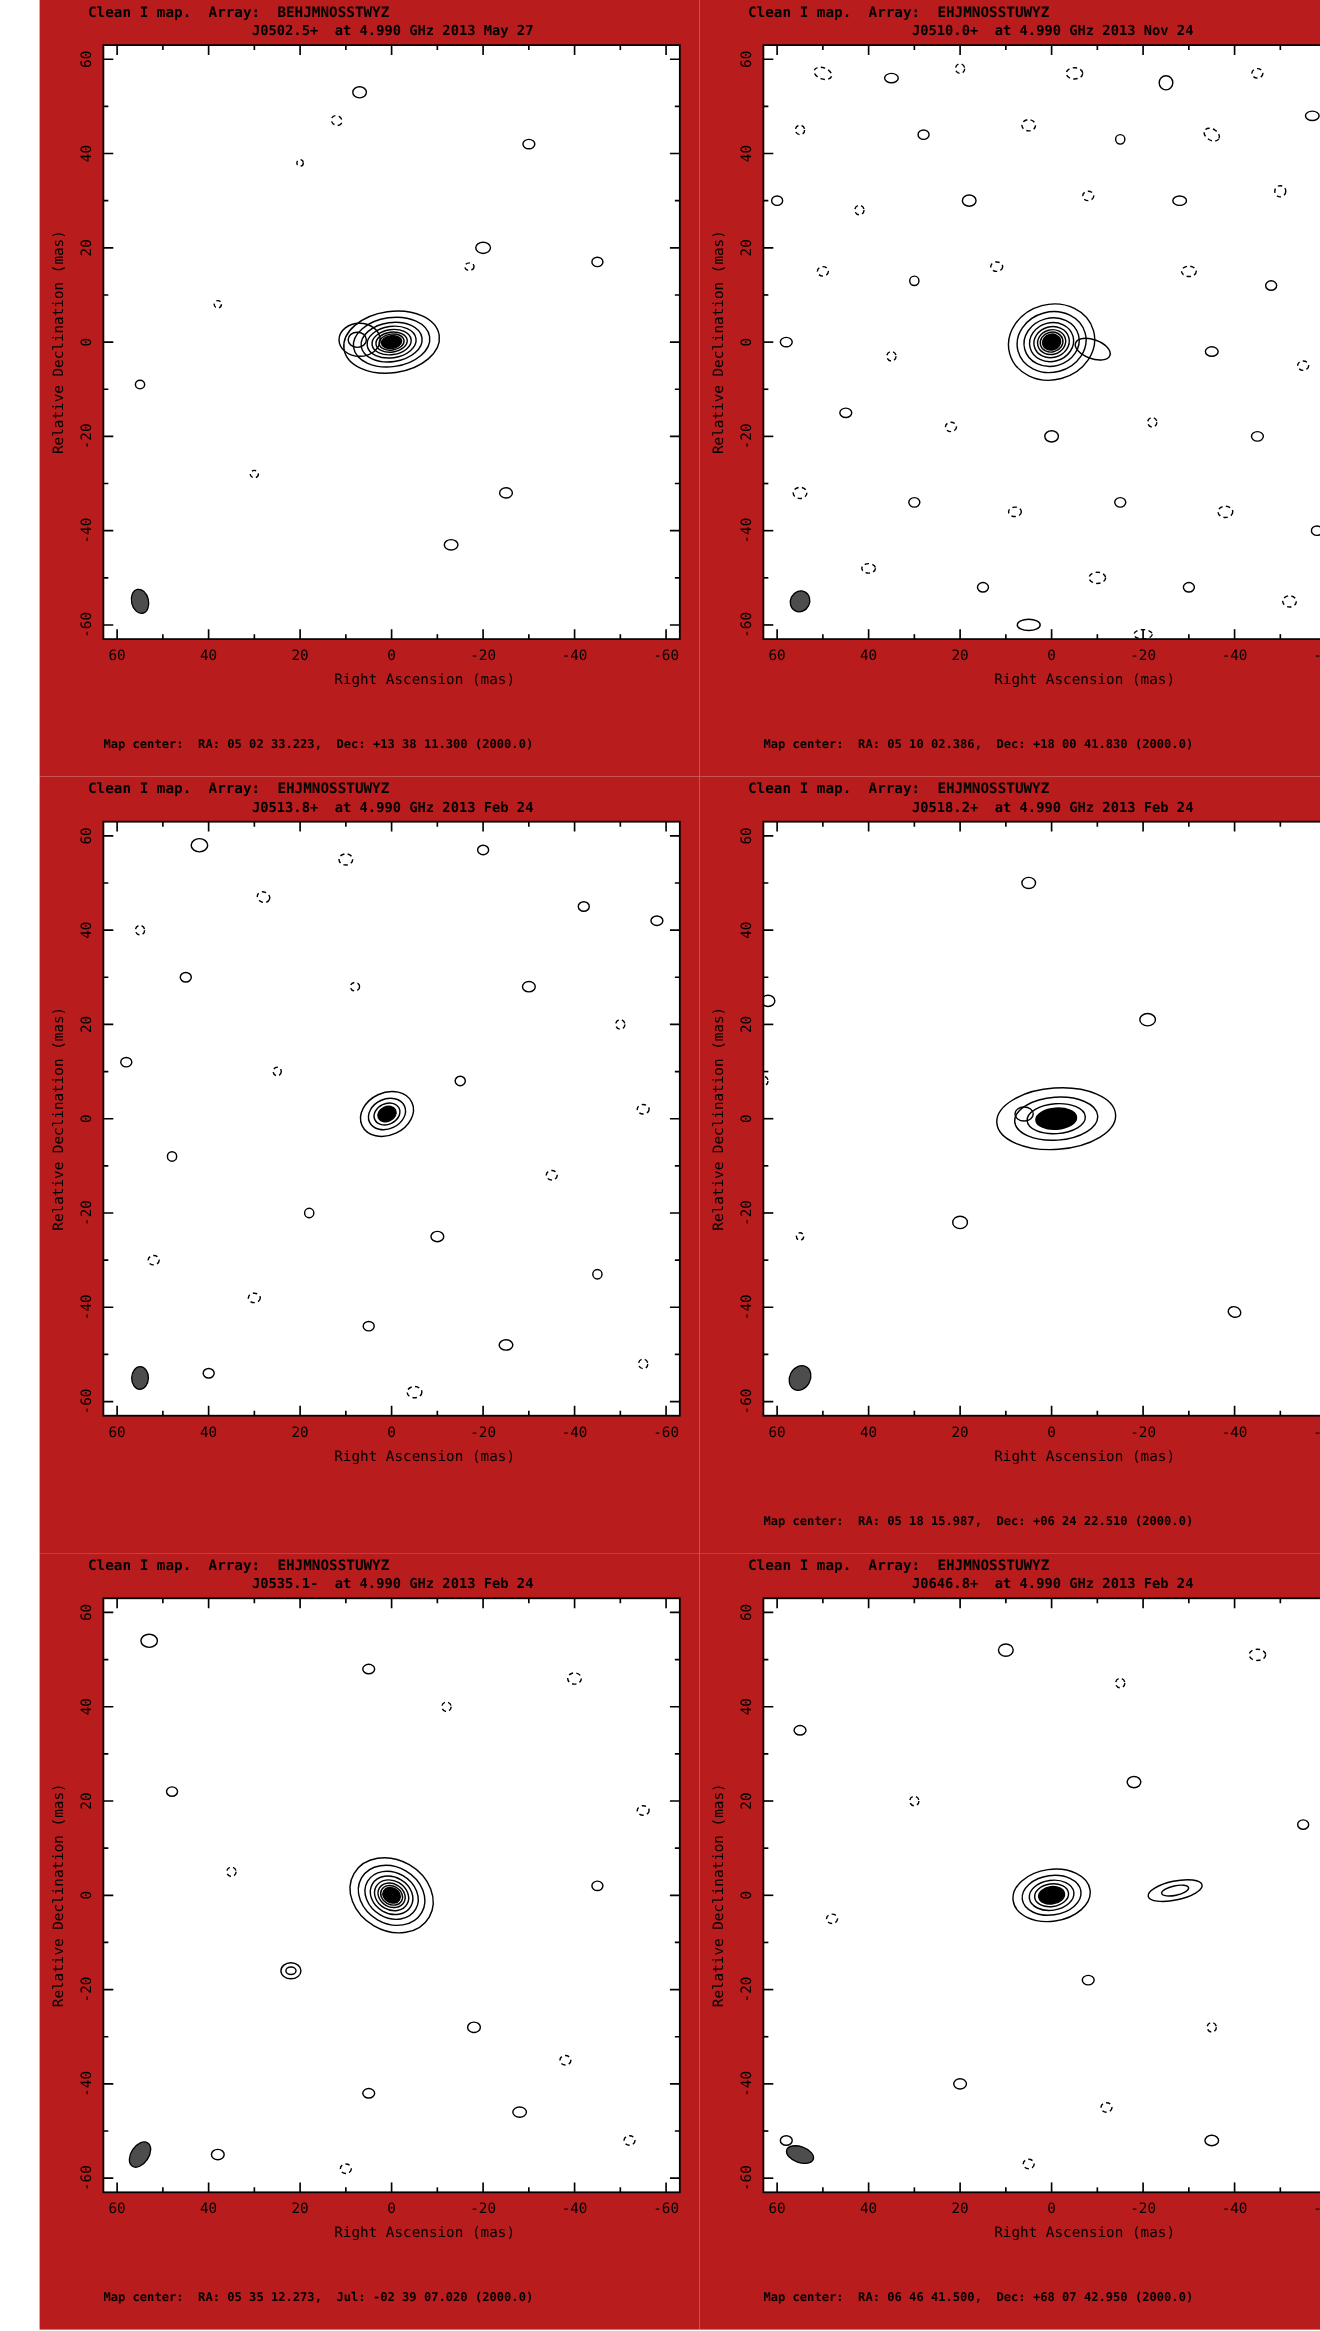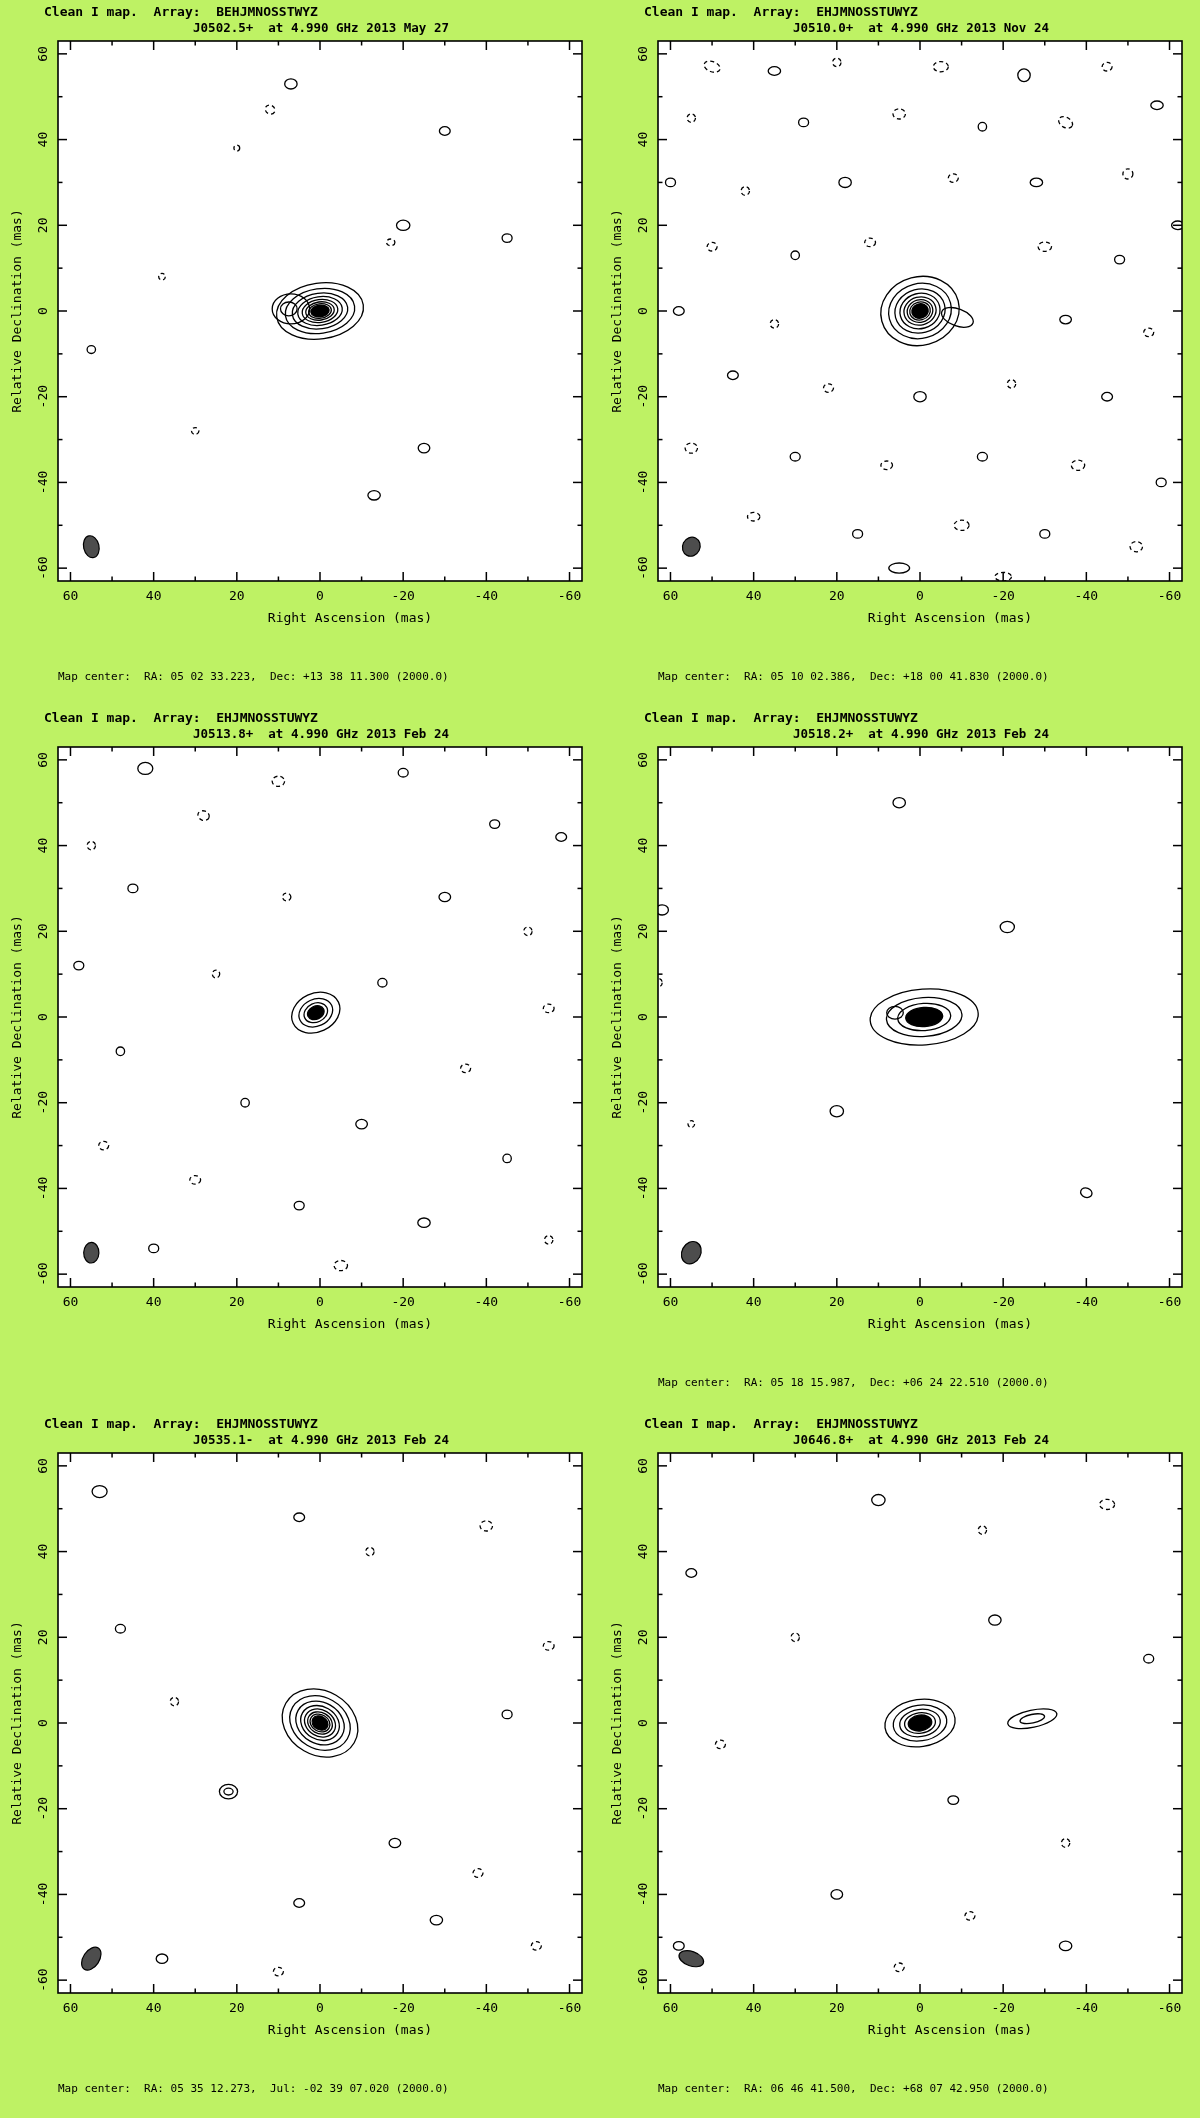--- a/index.html
+++ b/index.html
@@ -1,25 +1,25 @@
 <!DOCTYPE html>
 <html><head>
 <meta charset="utf-8">
 <style>
   html,body{margin:0;padding:0;background:#ffffff;}
   body{width:1200px;font-family:"DejaVu Sans Mono",monospace;color:#000;}
   .figure-grid{display:grid;grid-template-columns:600px 600px;}
-  .panel{width:600px;height:706px;position:relative;overflow:hidden;background:#bef264;}
+  .panel{width:600px;height:706px;position:relative;overflow:hidden;background:#b91c1c;margin-left:36px;}
   .panel-title{font-size:13px;font-weight:bold;letter-spacing:0px;margin:4px 0 0 44px;white-space:pre;}
   .panel-subtitle{font-size:12.5px;font-weight:bold;margin:1px 0 0 42px;white-space:pre;text-align:center;}
   svg.plot{display:block;margin:0;}
   svg .tick{font-family:"DejaVu Sans Mono",monospace;font-size:13px;fill:#000;}
   svg .axis{font-family:"DejaVu Sans Mono",monospace;font-size:13px;fill:#000;}
   .caption{margin:2px 0 0 58px;font-size:11px;line-height:14.5px;white-space:pre;}
-  .caption div{white-space:pre;}
+  .caption div{white-space:pre;font-weight:bold;}
 </style>
 </head>
 <body>
 
 <div class="figure-grid">
 
   <div class="panel">
     <div class="panel-title">Clean I map.  Array:  BEHJMNOSSTWYZ</div>
     <div class="panel-subtitle">J0502.5+  at 4.990 GHz 2013 May 27</div>
     <svg class="plot" width="600" height="604">

